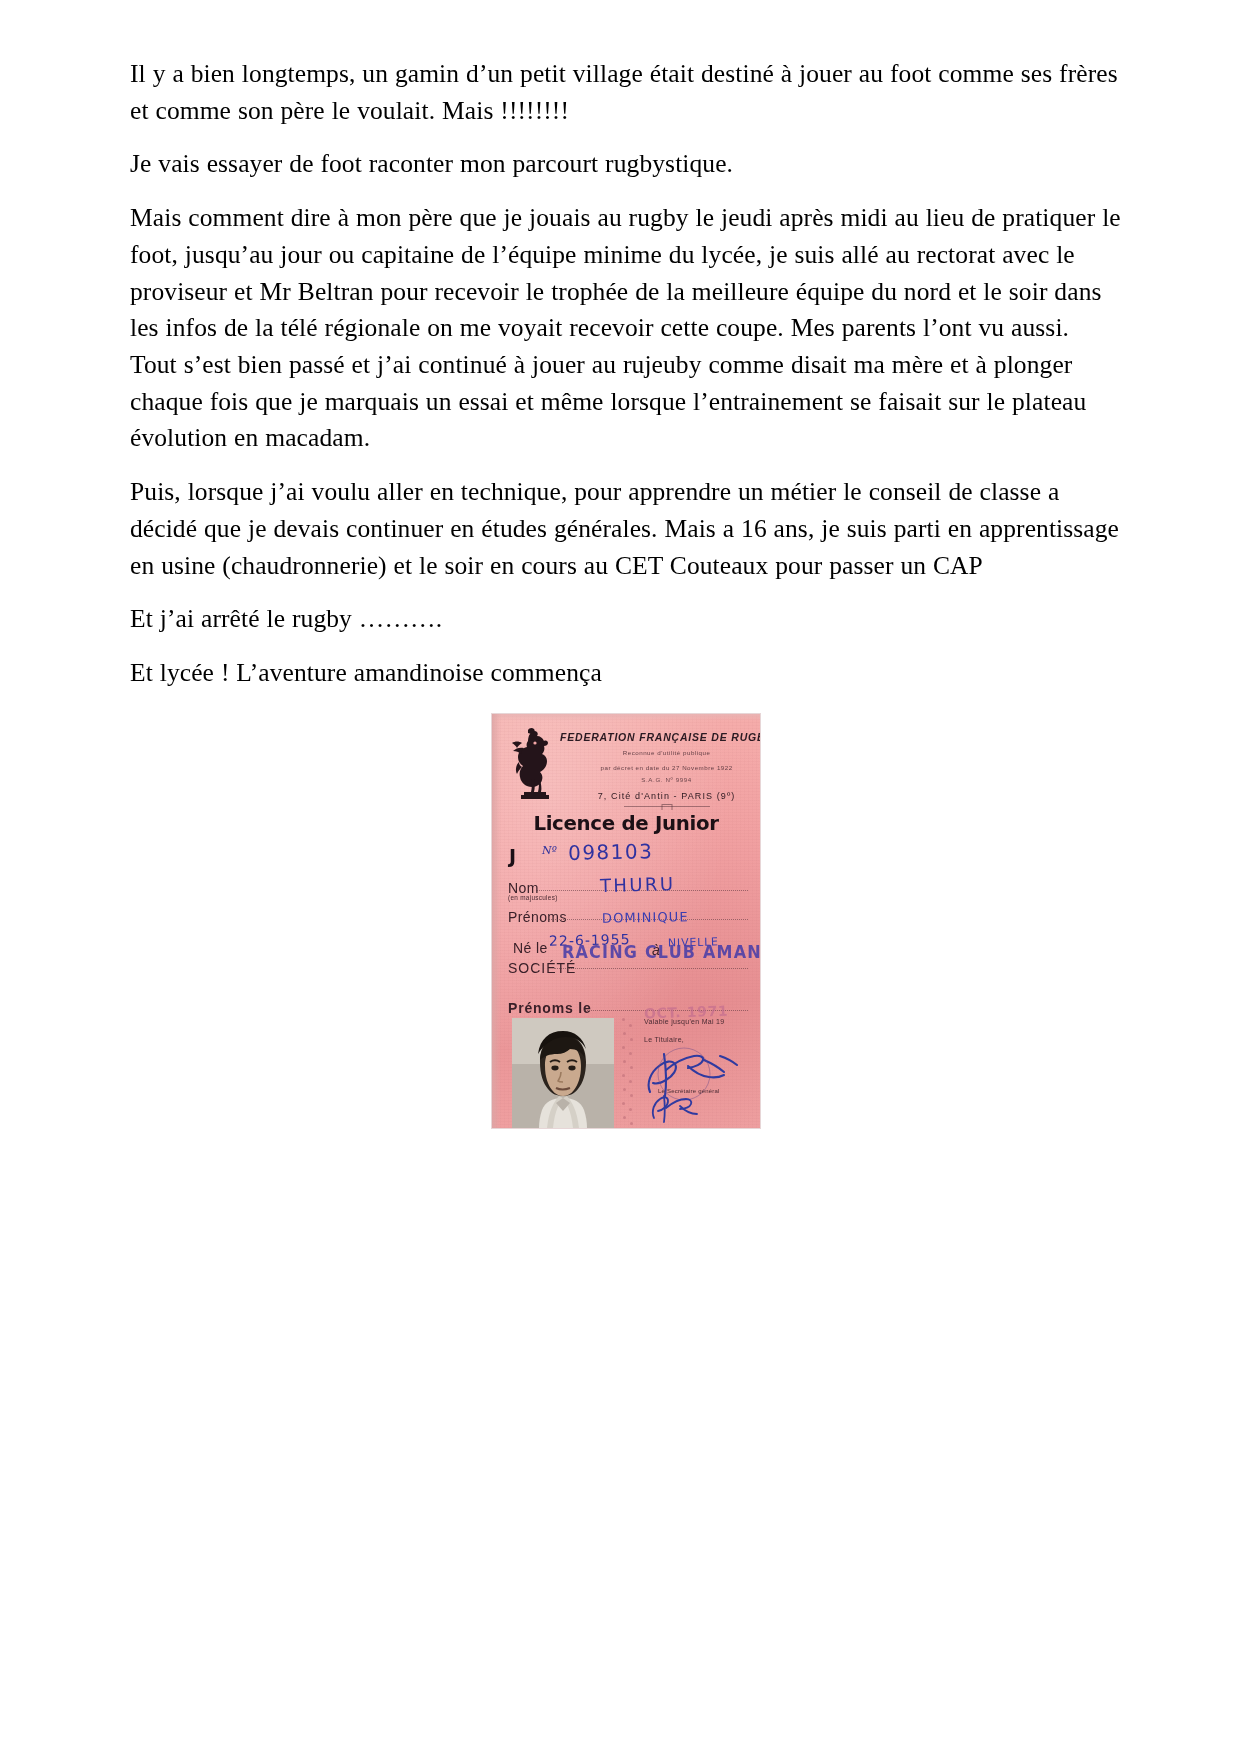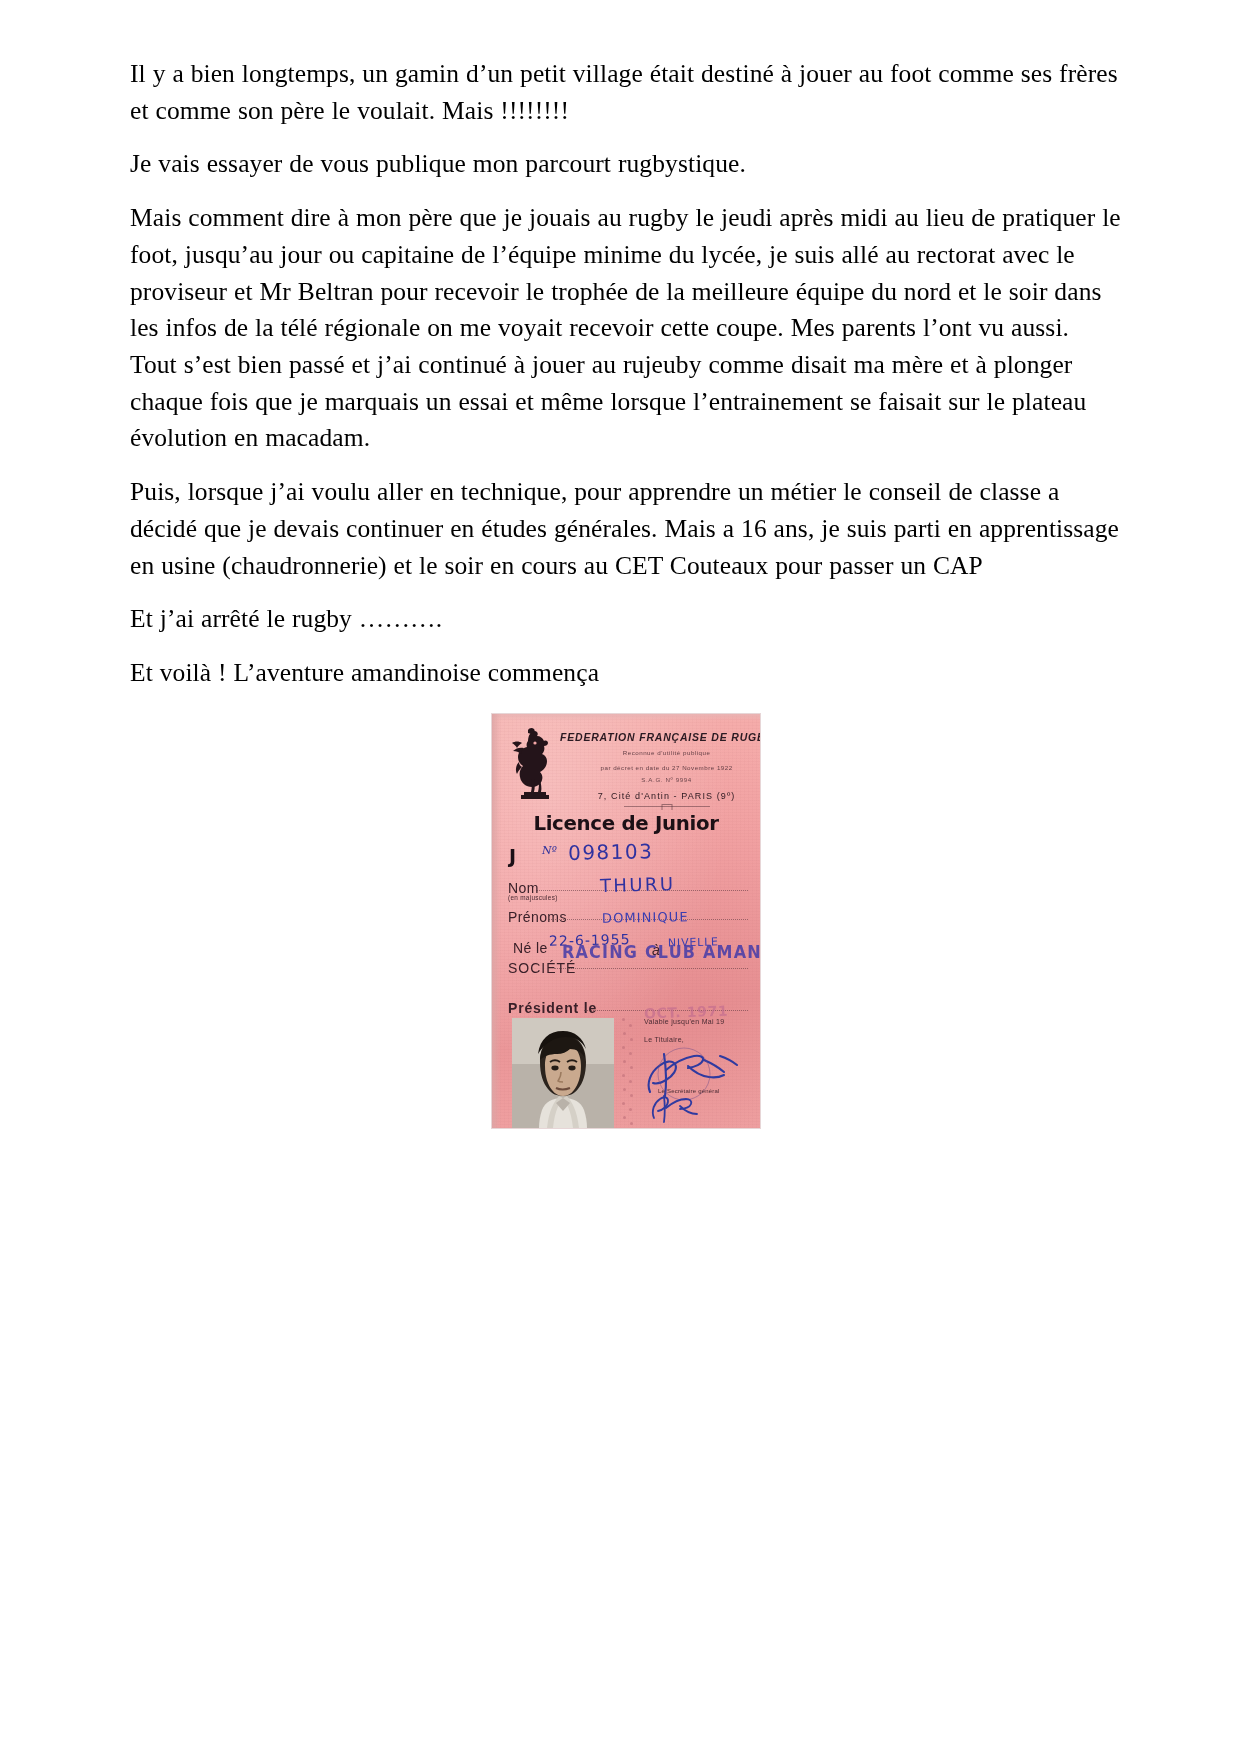--- a/index.html
+++ b/index.html
@@ -307,25 +307,25 @@
     width: 80px; height: 38px;
   }
 </style>
 </head>
 <body>
 
 <div class="page">
   <div class="doc-body">
 
     <p class="para">Il y a bien longtemps, un gamin d’un petit village était destiné à jouer au foot comme ses frères et comme son père le voulait. Mais !!!!!!!!</p>
-    <p class="para">Je vais essayer de vous publique mon parcourt rugbystique.</p>
+    <p class="para">Je vais essayer de foot raconter mon parcourt rugbystique.</p>
     <p class="para">Mais comment dire à mon père que je jouais au rugby le jeudi après midi au lieu de pratiquer le foot, jusqu’au jour ou capitaine de l’équipe minime du lycée, je suis allé au rectorat avec le proviseur et Mr Beltran pour recevoir le trophée de la meilleure équipe du nord et le soir dans les infos de la télé régionale on me voyait recevoir cette coupe. Mes parents l’ont vu aussi. Tout s’est bien passé et j’ai continué à jouer au rujeuby comme disait ma mère et à plonger chaque fois que je marquais un essai et même lorsque l’entrainement se faisait sur le plateau évolution en macadam.</p>
     <p class="para">Puis, lorsque j’ai voulu aller en technique, pour apprendre un métier le conseil de classe a décidé que je devais continuer en études générales. Mais a 16 ans, je suis parti en apprentissage en usine (chaudronnerie) et le soir en cours au CET Couteaux pour passer un CAP</p>
     <p class="para">Et j’ai arrêté le rugby ……….</p>
-    <p class="para">Et voilà ! L’aventure amandinoise commença</p>
+    <p class="para">Et lycée ! L’aventure amandinoise commença</p>
 
     <div class="figure-wrap">
       <div class="licence-card">
         <div class="card-noise"></div>
         <div class="card-edge-t"></div>
         <div class="card-edge-l"></div>
 
         <div class="card-header">
           <div class="rooster">
             <svg viewBox="0 0 56 74" xmlns="http://www.w3.org/2000/svg">
@@ -372,21 +372,21 @@
 
         <div class="fld" style="left:21px; top:226px;">Né le</div>
         <div class="val-date">22-6-1955</div>
         <div class="fld" style="left:160px; top:228px; font-style:italic;">à</div>
         <div class="val-lieu">NIVELLE</div>
 
         <div class="fld" style="left:16px; top:246px; letter-spacing:1px;">SOCIÉTÉ</div>
         <div class="dots" style="left:62px; top:254px; width:194px;"></div>
         <div class="stamp-club">RACING CLUB AMANDINOIS</div>
 
-        <div class="fld" style="left:16px; top:286px; font-weight:700; letter-spacing:0.8px;">Président le</div>
+        <div class="fld" style="left:16px; top:286px; font-weight:700; letter-spacing:0.8px;">Prénoms le</div>
         <div class="dots" style="left:92px; top:296px; width:164px;"></div>
         <div class="stamp-date">OCT. 1971</div>
 
         <div class="photo">
           <svg viewBox="0 0 102 110" xmlns="http://www.w3.org/2000/svg">
             <rect width="102" height="110" fill="#b9b2a9"></rect>
             <rect x="0" y="0" width="102" height="46" fill="#cfc9c0"></rect>
             <g>
               <path d="M28 44c0-16 8-27 23-27s23 11 23 27c0 12-3 21-8 27-4 5-9 7-15 7s-11-2-15-7c-5-6-8-15-8-27z" fill="#2b231d"></path>
               <path d="M33 48c0-14 7-23 18-23s18 9 18 23c0 11-3 19-7 24-3 4-7 6-11 6s-8-2-11-6c-4-5-7-13-7-24z" fill="#c9a98e"></path>

